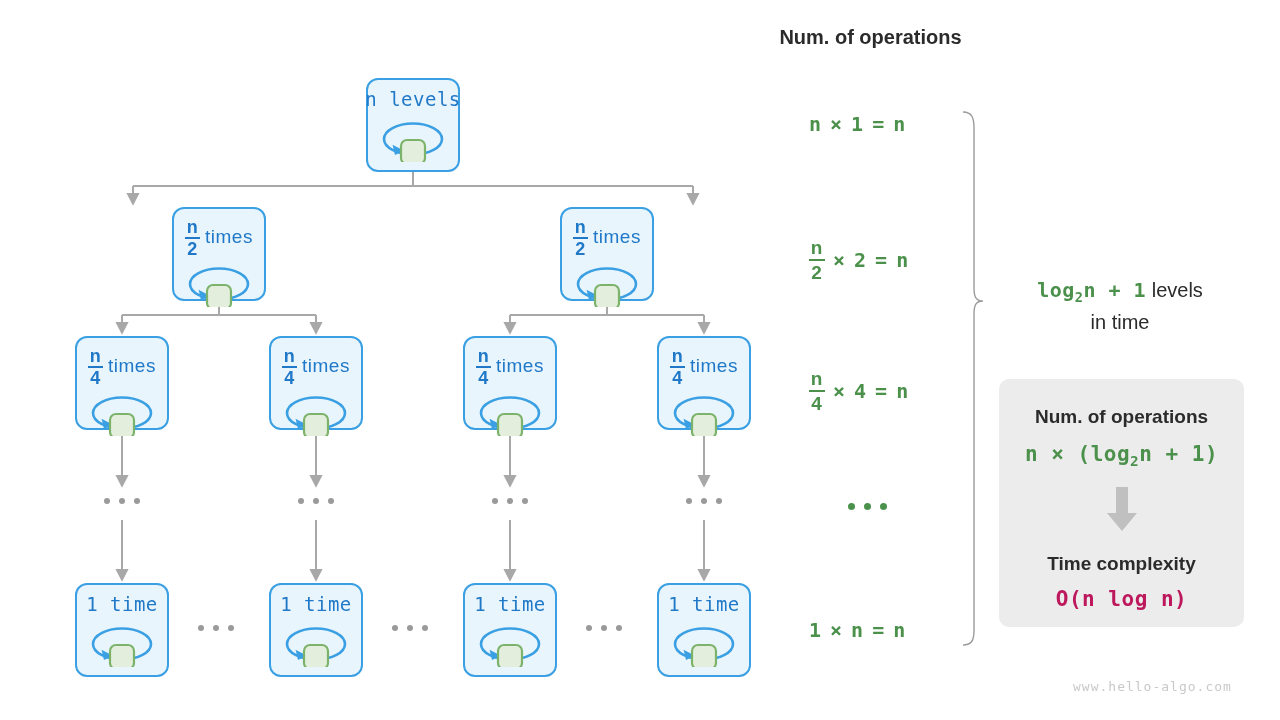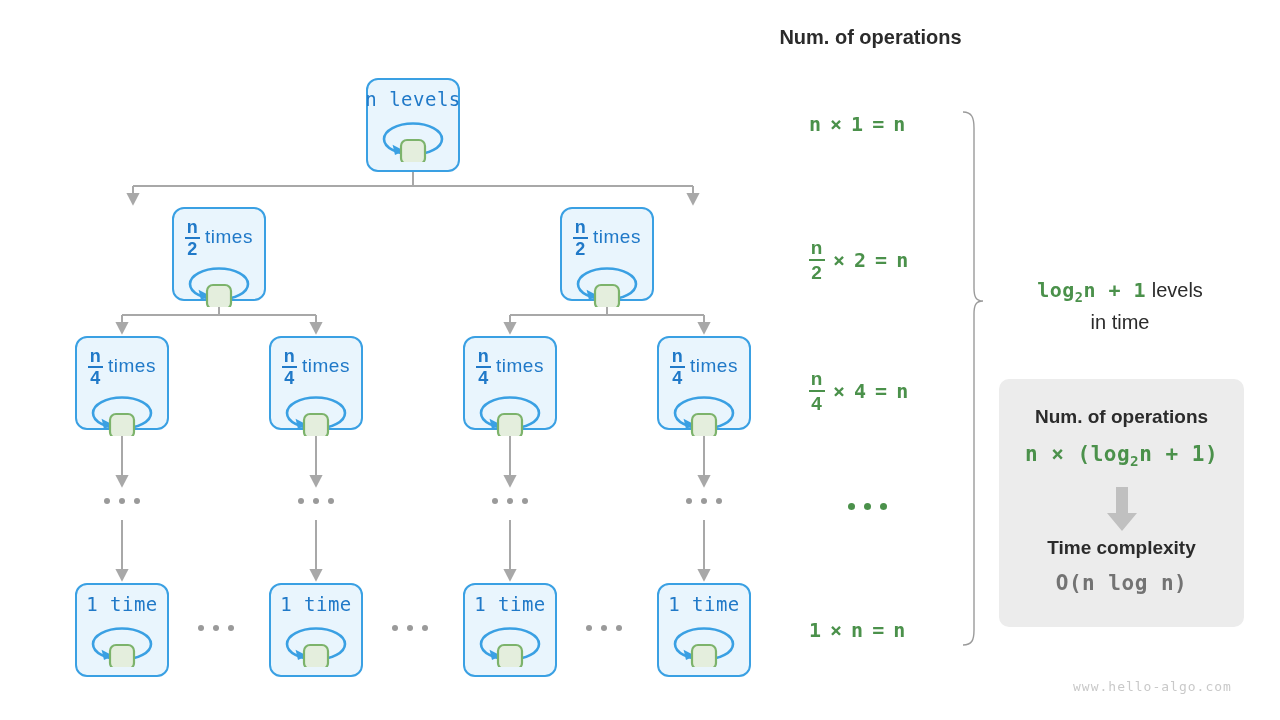--- a/index.html
+++ b/index.html
@@ -124,21 +124,21 @@
     align-items: center;
   }
   .card-head {
     color: #2b2b2b; font-size: 19px; font-weight: bold; text-align: center;
   }
   .card-green {
     color: #4b914b; font-size: 21px; font-weight: bold;
     font-family: "DejaVu Sans Mono", monospace; letter-spacing: 0.5px; text-align: center;
   }
   .card-blue {
-    color: #737373; font-size: 21px; font-weight: bold;
+    color: #be185d; font-size: 21px; font-weight: bold;
     font-family: "DejaVu Sans Mono", monospace; letter-spacing: 0.5px; text-align: center;
   }
   #watermark {
     position: absolute;
     color: #c9c9c9;
     font-family: "DejaVu Sans Mono", monospace;
     font-size: 13px;
     letter-spacing: 1px;
     white-space: nowrap;
   }
@@ -450,19 +450,19 @@
   <div id="summary" style="left:999px; top:379px; width:245px; height:248px;">
     <div class="card-head" style="margin-top:27px;">Num. of operations</div>
     <div class="card-green" style="margin-top:14px;">
       <span>n × (log</span><sub>2</sub><span>n + 1)</span>
     </div>
     <div style="margin-top:18px;">
       <svg width="38" height="46" viewBox="0 0 38 46">
         <path d="M13,0 L25,0 L25,26 L34,26 L19,44 L4,26 L13,26 Z" fill="#c0c0c0"></path>
       </svg>
     </div>
-    <div class="card-head" style="">Time complexity</div>
+    <div class="card-head" style="margin-top:16px;">Time complexity</div>
     <div class="card-blue" style="margin-top:12px;">O(n log n)</div>
   </div>
 
   <div id="watermark" style="left:1073px; top:679px;">www.hello-algo.com</div>
 
 </div>
 
 </body></html>

